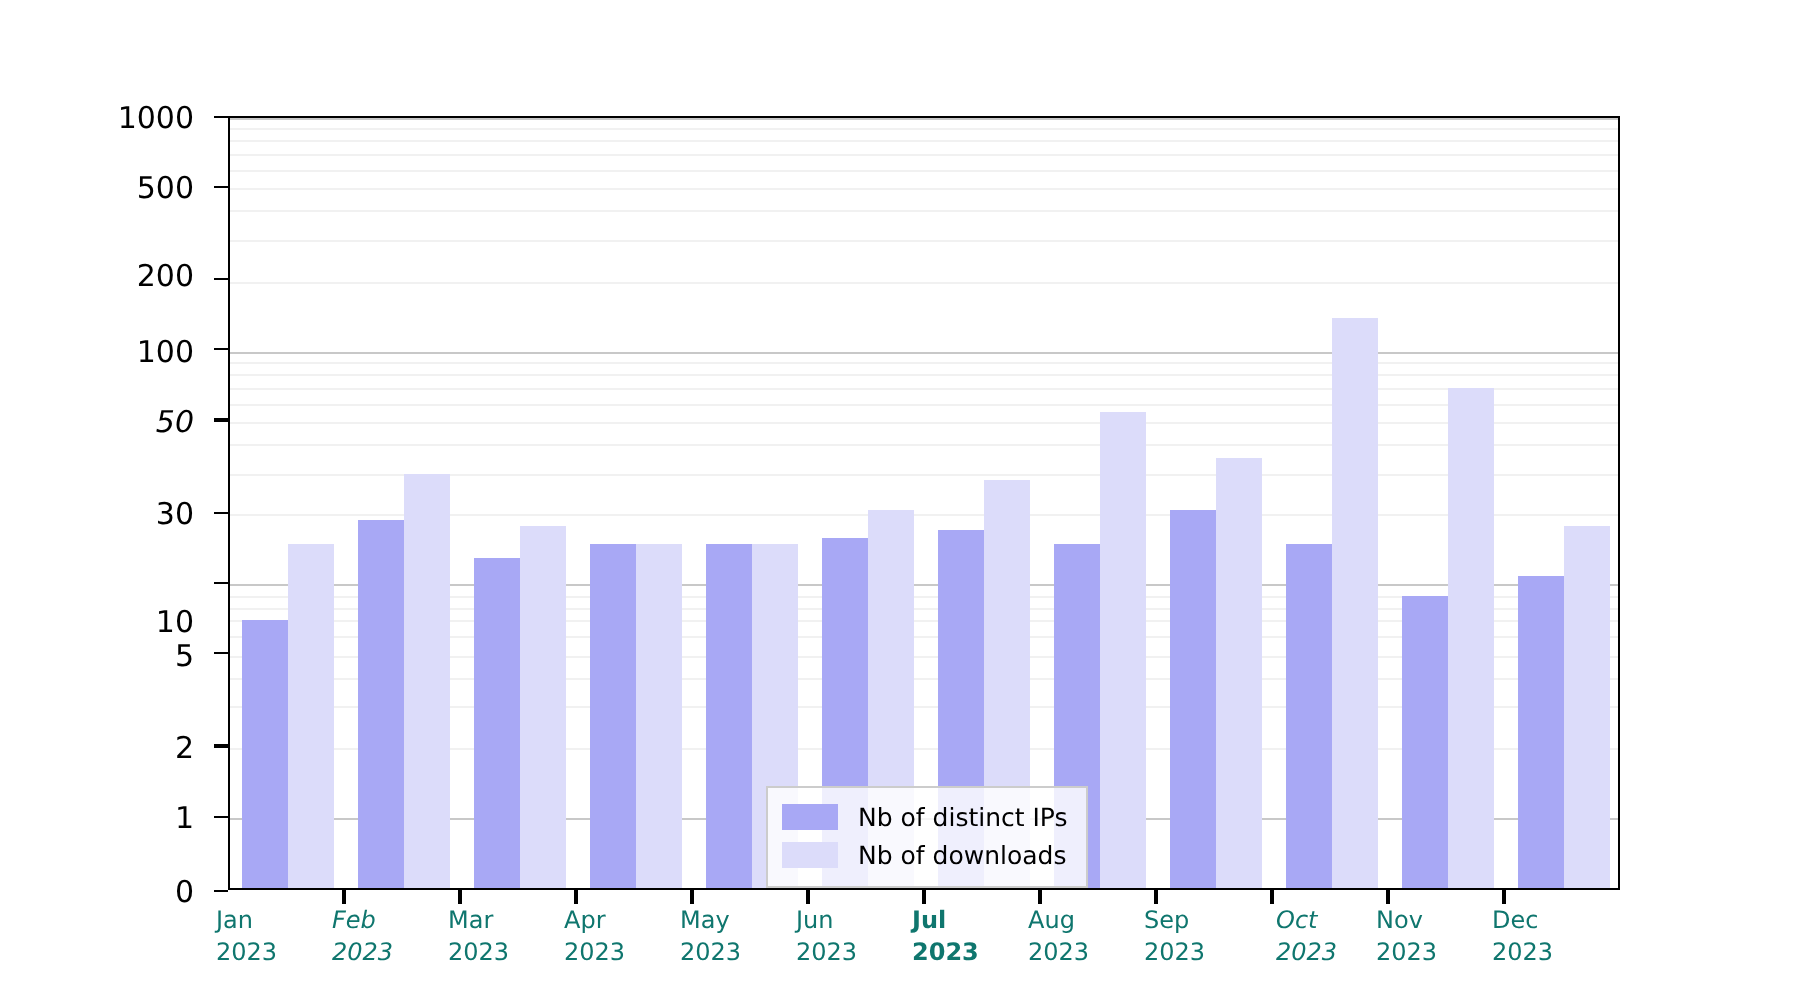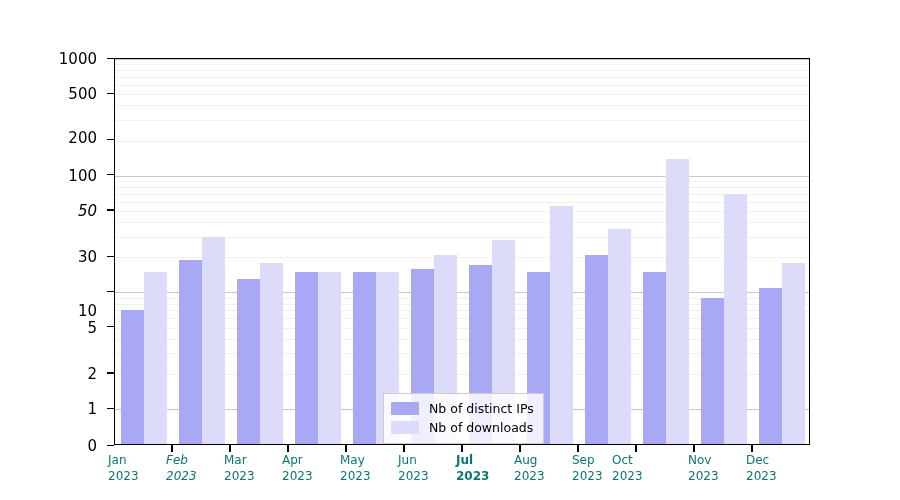--- a/index.html
+++ b/index.html
@@ -253,21 +253,21 @@
       <div class="xtick-label" style="left: 514px;">
         <span>Aug</span>
         <span>2023</span>
       </div>
       <div class="xtick-mark" style="left: 577.4px;"></div>
       <div class="xtick-label" style="left: 572px;">
         <span>Sep</span>
         <span>2023</span>
       </div>
       <div class="xtick-mark" style="left: 635.4px;"></div>
-      <div class="xtick-label" style="left: 612px;">
+      <div class="xtick-label" style="left: 638px; font-style: italic;">
         <span>Oct</span>
         <span>2023</span>
       </div>
       <div class="xtick-mark" style="left: 693.4px;"></div>
       <div class="xtick-label" style="left: 688px;">
         <span>Nov</span>
         <span>2023</span>
       </div>
       <div class="xtick-mark" style="left: 751.4px;"></div>
       <div class="xtick-label" style="left: 746px;">

